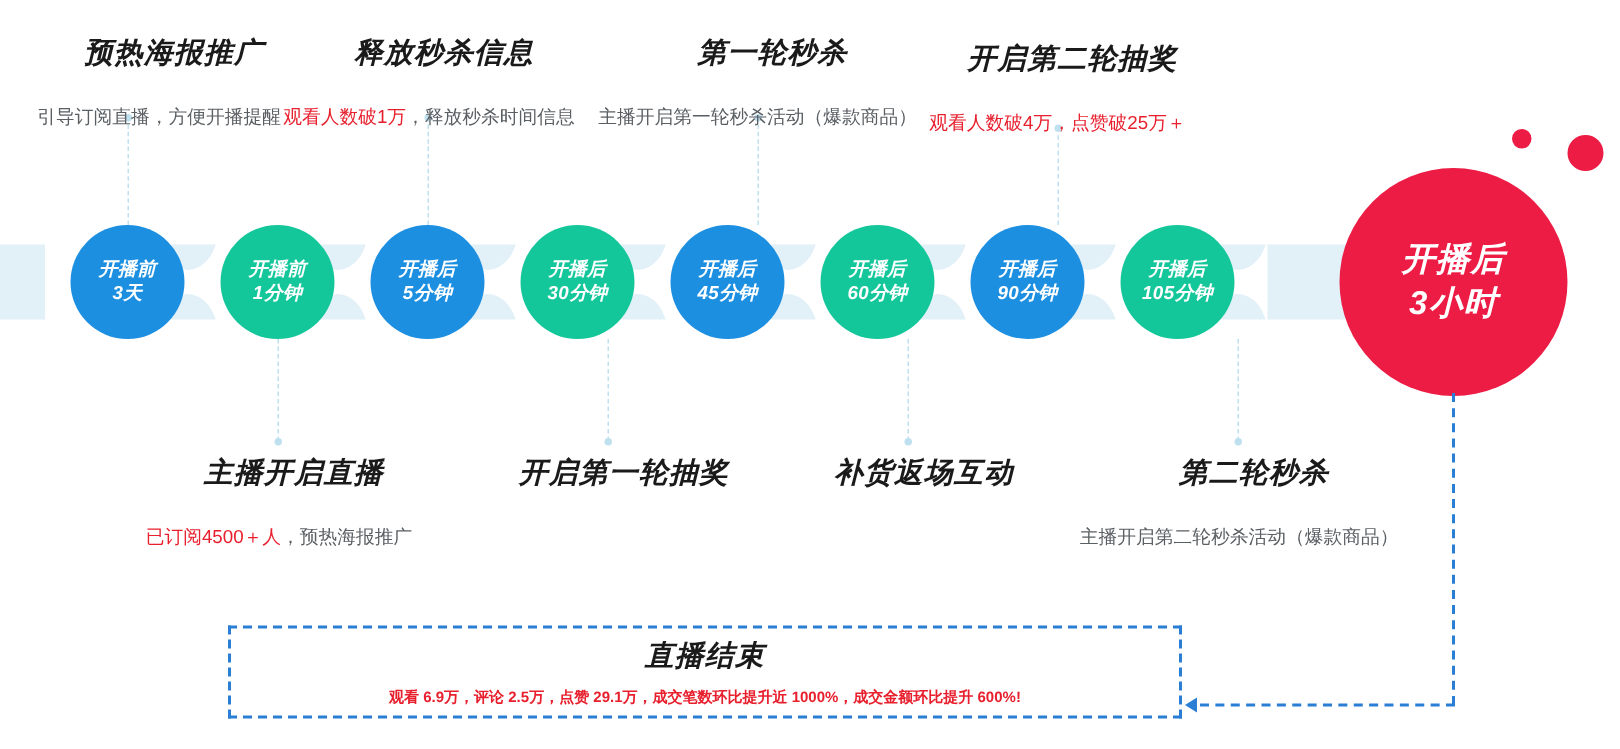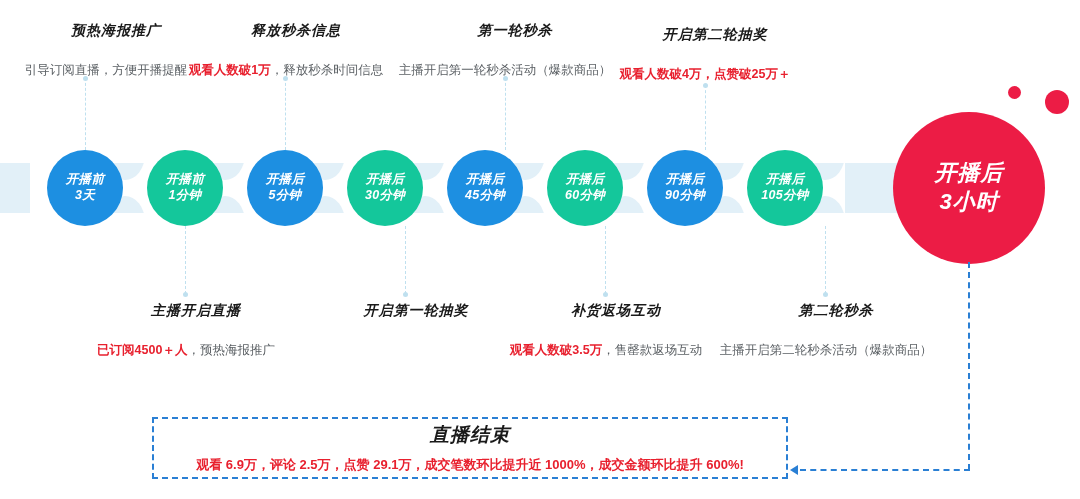--- a/index.html
+++ b/index.html
@@ -38,39 +38,39 @@
   }
   .dot-deco{position:absolute;border-radius:50%;background:#ec1c45;}
 
   
   .leader{position:absolute;width:0;border-left:1.5px dashed #bfe0ef;}
   .leader-dot{position:absolute;width:5px;height:5px;border-radius:50%;background:#bfe0ef;}
 
   
   .label{position:absolute;text-align:center;}
   .label .title{
-    font-size:14px;font-weight:bold;font-style:italic;color:#1a1a1a;
+    font-size:19px;font-weight:bold;font-style:italic;color:#1a1a1a;
     letter-spacing:1px;white-space:nowrap;padding-left:20px;
   }
   .label .sub{
     font-size:12.5px;color:#5a5f63;margin-top:22px;white-space:nowrap;
   }
-  .label .sub .hl{color:#e8202e;font-weight:bold;}
+  .label .sub .hl{color:#e8202e;font-weight:normal;}
 
   
   .summary{
     position:absolute;left:152px;top:417px;width:636px;height:62px;
     border:2px dashed #2a7fd4;box-sizing:border-box;
     display:flex;flex-direction:column;align-items:center;justify-content:center;
   }
   .summary .s-title{
     font-size:19px;font-weight:bold;font-style:italic;color:#1a1a1a;letter-spacing:1px;
   }
   .summary .s-sub{
-    font-size:13px;color:#e8202e;font-weight:bold;margin-top:8px;white-space:nowrap;
+    font-size:10px;color:#e8202e;font-weight:bold;margin-top:8px;white-space:nowrap;
   }
   .conn-v{position:absolute;border-left:2px dashed #2a7fd4;}
   .conn-h{position:absolute;border-top:2px dashed #2a7fd4;}
   .arrow-head{
     position:absolute;width:0;height:0;
     border-top:5px solid transparent;border-bottom:5px solid transparent;
     border-right:8px solid #2a7fd4;
   }
 </style>
 </head>
@@ -183,23 +183,20 @@
       <span class="hl">已订阅4500＋人</span><span></span><span>，预热海报推广</span>
     </div>
   </div>
 
   <div class="label" style="left:290px;top:302px;width:232px;text-align:center;">
     <div class="title">开启第一轮抽奖</div>
   </div>
 
   <div class="label" style="left:508px;top:302px;width:196px;">
     <div class="title">补货返场互动</div>
-    <div class="sub">
-      <span class="hl">观看人数破3.5万</span><span></span><span>，售罄款返场互动</span>
-    </div>
   </div>
 
   <div class="label" style="left:706px;top:302px;width:240px;">
     <div class="title">第二轮秒杀</div>
     <div class="sub">
       <span class="hl"></span><span>主播开启第二轮秒杀活动（爆款商品）</span><span></span>
     </div>
   </div>
 
   <div class="conn-v" style="left:968px;top:262px;height:208px;"></div>

